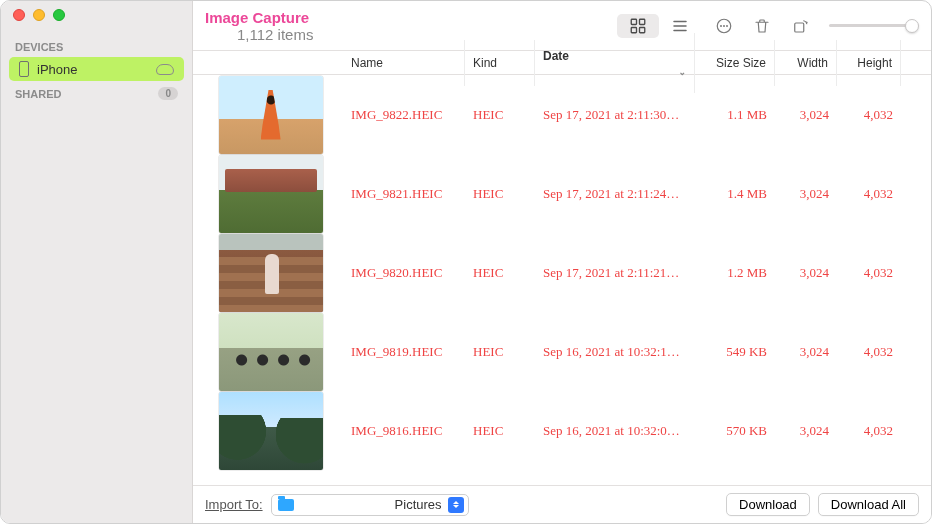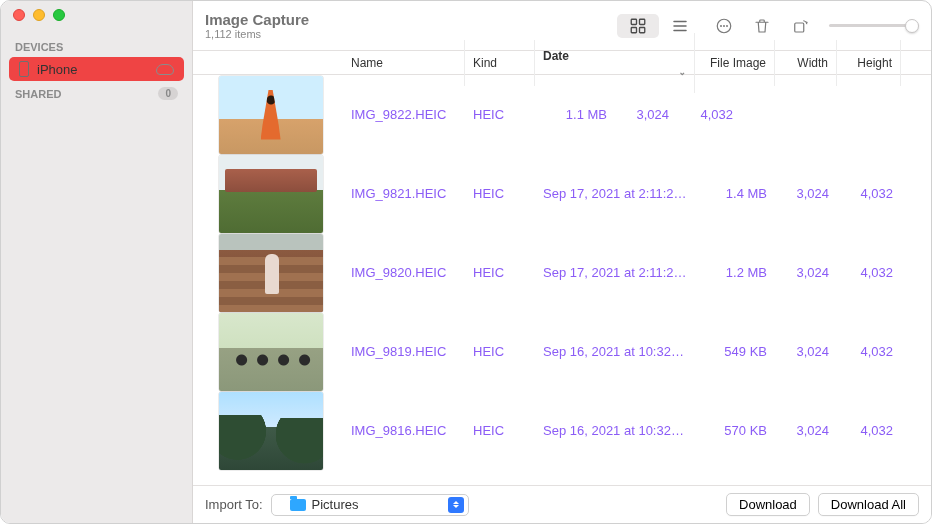--- a/index.html
+++ b/index.html
@@ -66,21 +66,21 @@
 }
 .side-item {
   display: flex;
   align-items: center;
   gap: 8px;
   padding: 4px 10px;
   margin: 0 8px;
   border-radius: 5px;
   color: #333;
 }
-.side-item.selected { background: #ef4444; }
+.side-item.selected { background: #bef264; }
 .side-item .phone-icon {
   width: 10px; height: 16px;
   border: 1.4px solid #707070;
   border-radius: 2px;
 }
 .side-item .cloud-icon {
   margin-left: auto;
   width: 18px; height: 11px;
   border: 1.4px solid #8b8b8b;
   border-radius: 7px 7px 4px 4px;
@@ -95,22 +95,22 @@
 }
 .toolbar {
   display: flex;
   align-items: center;
   padding: 6px 12px;
   gap: 8px;
   border-bottom: 1px solid #e3e0df;
   min-height: 50px;
 }
 .title-block { display: flex; flex-direction: column; }
-.title-block .app-title { font-size: 15px; font-weight: 700; color: #737373; }
-.title-block .subtitle { font-size: 11px; color: #888; }
+.title-block .app-title { font-size: 15px; font-weight: 700; color: #ec4899; }
+.title-block .subtitle { font-size: 15px; color: #888; margin-left: 32px; }
 .tool-spacer { flex: 1; }
 .seg {
   display: flex;
   align-items: center;
   gap: 0;
 }
 .seg .segbtn {
   width: 42px; height: 24px;
   display: flex; align-items: center; justify-content: center;
   border-radius: 5px;
@@ -181,21 +181,21 @@
 }
 .thumb {
   width: 104px; height: 78px;
   background: #ccc;
   border-radius: 2px;
   box-shadow: 0 0 0 0.5px rgba(0,0,0,0.15);
   margin-right: 20px;
   position: relative;
   overflow: hidden;
 }
-.cell { font-size: 13px; color: #8b5cf6; overflow: hidden; white-space: nowrap; text-overflow: ellipsis; padding: 0 8px; }
+.cell { font-size: 13px; color: #ef4444; overflow: hidden; white-space: nowrap; text-overflow: ellipsis; padding: 0 8px; font-family: Liberation Serif, serif; }
 .cell.c-name  { width: 122px; }
 .cell.c-kind  { width:  70px; }
 .cell.c-date  { width: 160px; }
 .cell.c-size  { width:  80px; text-align: right; }
 .cell.c-width { width:  62px; text-align: right; }
 .cell.c-height{ width:  64px; text-align: right; }
 
 
 .t0 { background: linear-gradient(180deg,#cfeefe 0%, #cfeefe 55%, #d7a26b 55%, #c89863 100%); }
 .t0::after{content:"";position:absolute;left:40%;top:18%;width:20px;height:50px;background:radial-gradient(circle at 50% 20%,#2b1a0f 0 4px, transparent 5px), linear-gradient(#e46a2e,#e46a2e);clip-path:polygon(40% 0,60% 0,90% 70%,100% 100%,0 100%,10% 70%);}
@@ -213,28 +213,29 @@
 
 .footer {
   border-top: 1px solid #e3e0df;
   height: 38px;
   display: flex;
   align-items: center;
   padding: 0 12px;
   gap: 8px;
   background: #fff;
 }
-.footer .label { color: #555; font-size: 13px; }
+.footer .label { color: #555; font-size: 13px; text-decoration: underline; }
 .dest {
   display: flex; align-items: center; gap: 6px;
   border: 1px solid #cfcfcf; border-radius: 5px;
-  padding: 2px 4px 2px 18px;
+  padding: 2px 4px 2px 6px;
   width: 198px;
   background: #fff;
   position: relative;
+  text-align: right;
 }
 .dest .folder-icon {
   width: 16px; height: 12px; background:#2ea7ff; border-radius:2px; position:relative;
 }
 .dest .folder-icon::before{content:"";position:absolute;top:-3px;left:0;width:7px;height:3px;background:#2ea7ff;border-radius:1px 1px 0 0;}
 .dest .dest-text { flex:1; font-size:13px; }
 .dest .dd {
   width: 16px; height: 16px;
   background:#2f79ff;border-radius:3px;
   display:flex;flex-direction:column;align-items:center;justify-content:center;gap:1px;
@@ -333,35 +334,36 @@
             <span>Name</span>
           </div>
         <div class="col c-kind">
             <span>Kind</span>
           </div>
         <div class="col c-date sorted">
             <span>Date</span>
             <span class="sort-ind">⌄</span>
           </div>
         <div class="col c-size">
-            <span>File Image</span>
+            <span>Size Size</span>
           </div>
         <div class="col c-width">
             <span>Width</span>
           </div>
         <div class="col c-height">
             <span>Height</span>
           </div>
       </div>
 
       <div class="rows">
         <div class="row">
           <div class="thumb t0"></div>
           <div class="cell c-name">IMG_9822.HEIC</div>
           <div class="cell c-kind">HEIC</div>
+          <div class="cell c-date">Sep 17, 2021 at 2:11:30…</div>
           <div class="cell c-size">1.1 MB</div>
           <div class="cell c-width">3,024</div>
           <div class="cell c-height">4,032</div>
         </div>
         <div class="row">
           <div class="thumb t1"></div>
           <div class="cell c-name">IMG_9821.HEIC</div>
           <div class="cell c-kind">HEIC</div>
           <div class="cell c-date">Sep 17, 2021 at 2:11:24…</div>
           <div class="cell c-size">1.4 MB</div>

